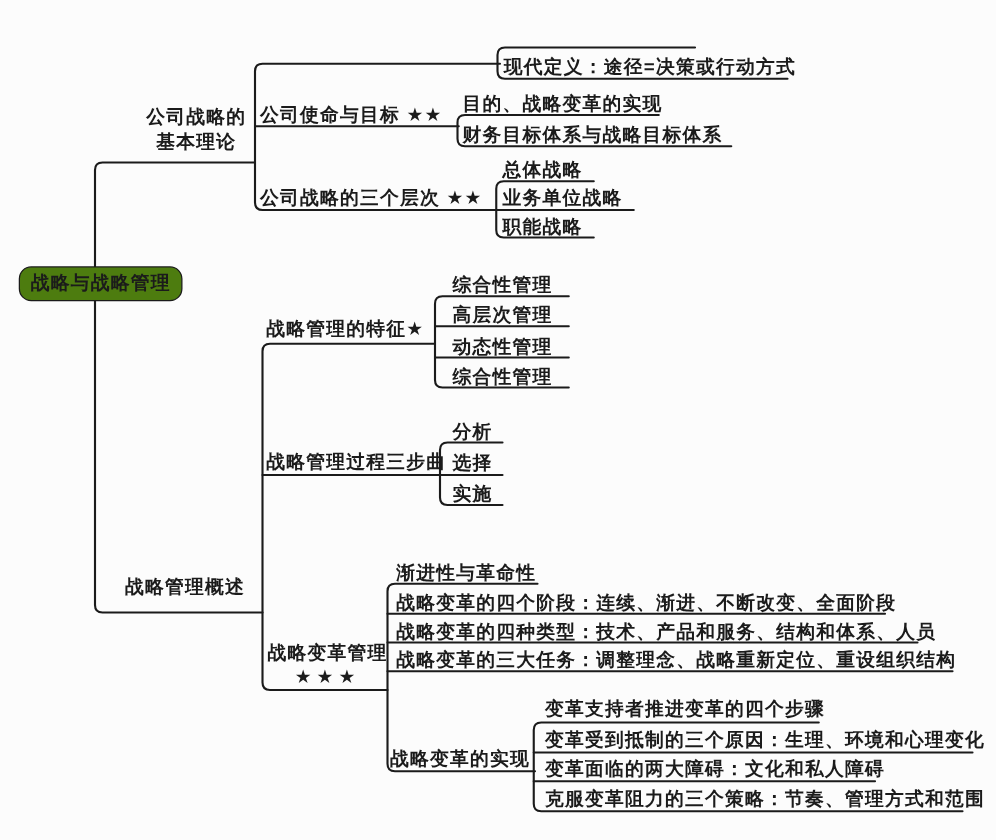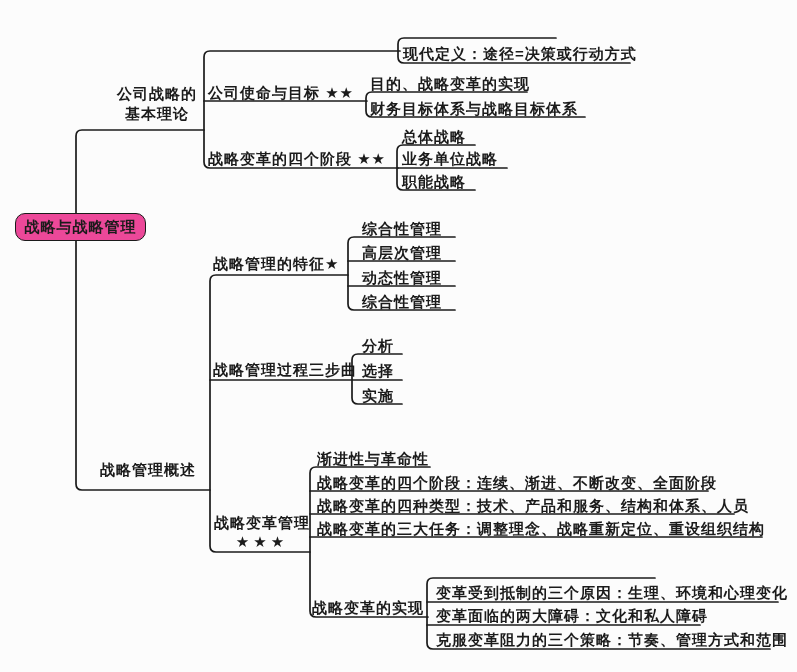--- a/index.html
+++ b/index.html
@@ -11,21 +11,21 @@
   }
   svg.connectors { position:absolute; left:0; top:0; z-index:1; }
   .node {
     position:absolute; z-index:2;
     font-weight:bold; font-size:15px; line-height:18px;
     letter-spacing:1px; white-space:nowrap; color:#1b1b1b;
   }
   .root-box {
     position:absolute; z-index:3; left:15px; top:213px;
     width:131px; height:28px; box-sizing:border-box;
-    background:#ec4899; border:1.7px solid #1b1b1b; border-radius:10px;
+    background:#4d7c0f; border:1.7px solid #1b1b1b; border-radius:10px;
     text-align:center; line-height:25px;
     font-weight:bold; font-size:15px; letter-spacing:1px;
   }
   .wrap2 {
     white-space:normal; word-break:break-all; text-align:center; line-height:20px;
   }
   .stars-line { text-align:center; letter-spacing:4px; }
 </style>
 </head>
 <body>
@@ -68,21 +68,21 @@
   <div class="root-box">战略与战略管理</div>
 
   <div class="node wrap2" style="left:113px; top:84px; width:88px;">公司战略的基本理论</div>
 
   <div class="node" style="left:403px; top:45px;">现代定义：途径=决策或行动方式</div>
 
   <div class="node" style="left:208px; top:84px;">公司使命与目标 ★★</div>
   <div class="node" style="left:370px; top:75px;">目的、战略变革的实现</div>
   <div class="node" style="left:370px; top:100px;">财务目标体系与战略目标体系</div>
 
-  <div class="node" style="left:208px; top:150px;">战略变革的四个阶段 ★★</div>
+  <div class="node" style="left:208px; top:150px;">公司战略的三个层次 ★★</div>
   <div class="node" style="left:402px; top:128px;">总体战略</div>
   <div class="node" style="left:402px; top:150px;">业务单位战略</div>
   <div class="node" style="left:402px; top:173px;">职能战略</div>
 
   <div class="node" style="left:100px; top:461px;">战略管理概述</div>
 
   <div class="node" style="left:213px; top:255px;">战略管理的特征★</div>
   <div class="node" style="left:362px; top:220px;">综合性管理</div>
   <div class="node" style="left:362px; top:244px;">高层次管理</div>
   <div class="node" style="left:362px; top:269px;">动态性管理</div>
@@ -95,17 +95,18 @@
 
   <div class="node" style="left:212px; top:514px; width:100px; text-align:center;">战略变革管理</div>
   <div class="node stars-line" style="left:212px; top:533px; width:100px;">★★★</div>
 
   <div class="node" style="left:317px; top:450px;">渐进性与革命性</div>
   <div class="node" style="left:317px; top:474px;">战略变革的四个阶段：连续、渐进、不断改变、全面阶段</div>
   <div class="node" style="left:317px; top:497px;">战略变革的四种类型：技术、产品和服务、结构和体系、人员</div>
   <div class="node" style="left:317px; top:520px;">战略变革的三大任务：调整理念、战略重新定位、重设组织结构</div>
 
   <div class="node" style="left:312px; top:599px;">战略变革的实现</div>
+  <div class="node" style="left:436px; top:559px;">变革支持者推进变革的四个步骤</div>
   <div class="node" style="left:436px; top:584px;">变革受到抵制的三个原因：生理、环境和心理变化</div>
   <div class="node" style="left:436px; top:607px;">变革面临的两大障碍：文化和私人障碍</div>
   <div class="node" style="left:436px; top:631px;">克服变革阻力的三个策略：节奏、管理方式和范围</div>
 
 </div>
 
 </body></html>

